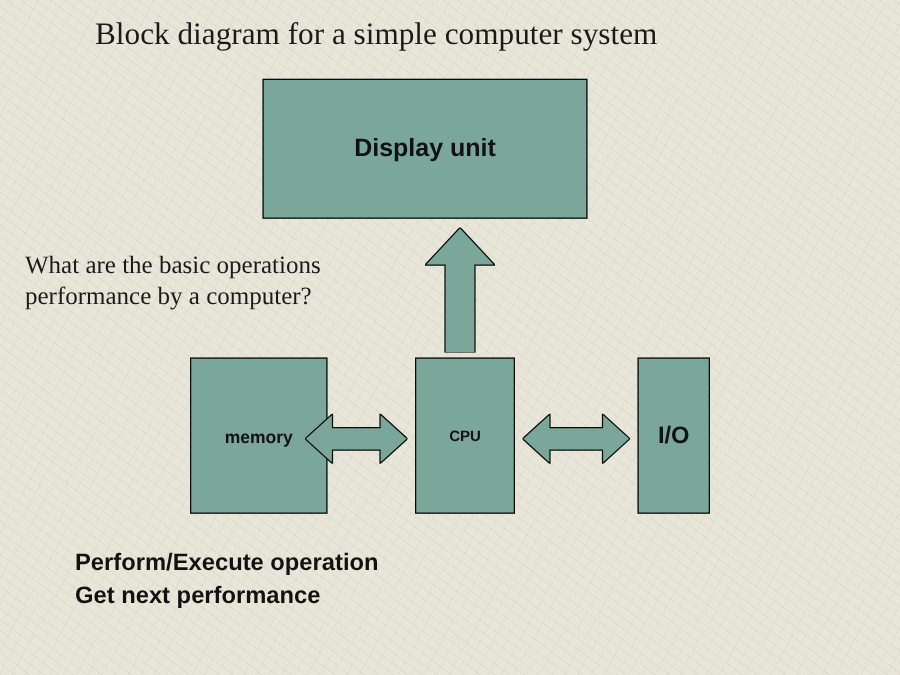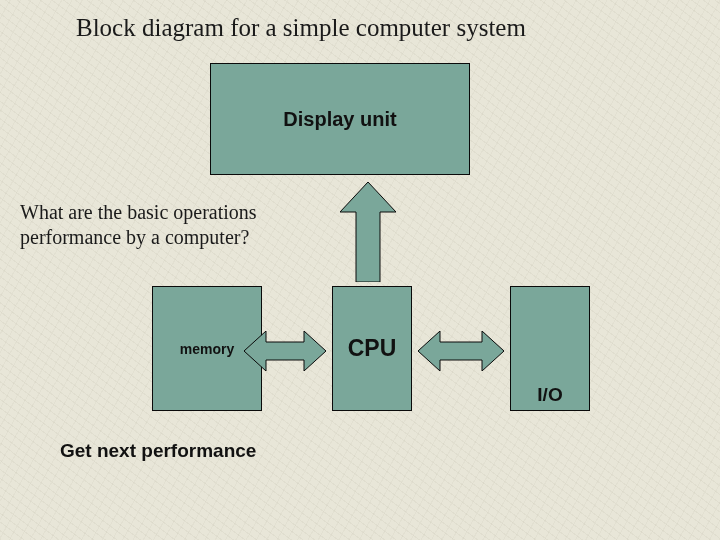--- a/index.html
+++ b/index.html
@@ -55,22 +55,22 @@
     align-items: center;
     justify-content: center;
     text-align: center;
     font-family: Verdana, Geneva, sans-serif;
     font-weight: 700;
     color: #111;
     padding: 4px;
   }
   .box.display { left: 210px; top:  63px; width: 260px; height: 112px; font-size: 20px; line-height: 1.3; }
   .box.memory  { left: 128px; top: 286px; width: 110px; height: 125px; font-size: 14px; margin-left: 24px; }
-  .box.cpu     { left: 332px; top: 286px; width:  80px; height: 125px; font-size: 23px; }
-  .box.io      { left: 510px; top: 286px; width:  80px; height: 125px; font-size: 19px; align-items: flex-end; }
+  .box.cpu     { left: 332px; top: 286px; width:  80px; height: 125px; font-size: 12px; }
+  .box.io      { left: 510px; top: 286px; width:  58px; height: 125px; font-size: 19px; }
 
   .arrow {
     position: absolute;
   }
   .arrow svg {
     display: block;
   }
   .arrow-fill {
     fill: #7aa79a;
     stroke: #0a0a0a;
@@ -122,16 +122,17 @@
     <svg viewBox="0 0 86 40" width="86" height="40">
       <polygon class="arrow-fill" points="0,20 22,0 22,11 64,11 64,0 86,20 64,40 64,29 22,29 22,40"></polygon>
     </svg>
   </div>
 
   <div class="box io">
     <span>I/O</span>
   </div>
 
   <div class="steps">
+    <div>Perform/Execute operation</div>
     <div>Get next performance</div>
   </div>
 
 </div>
 
 </body></html>

